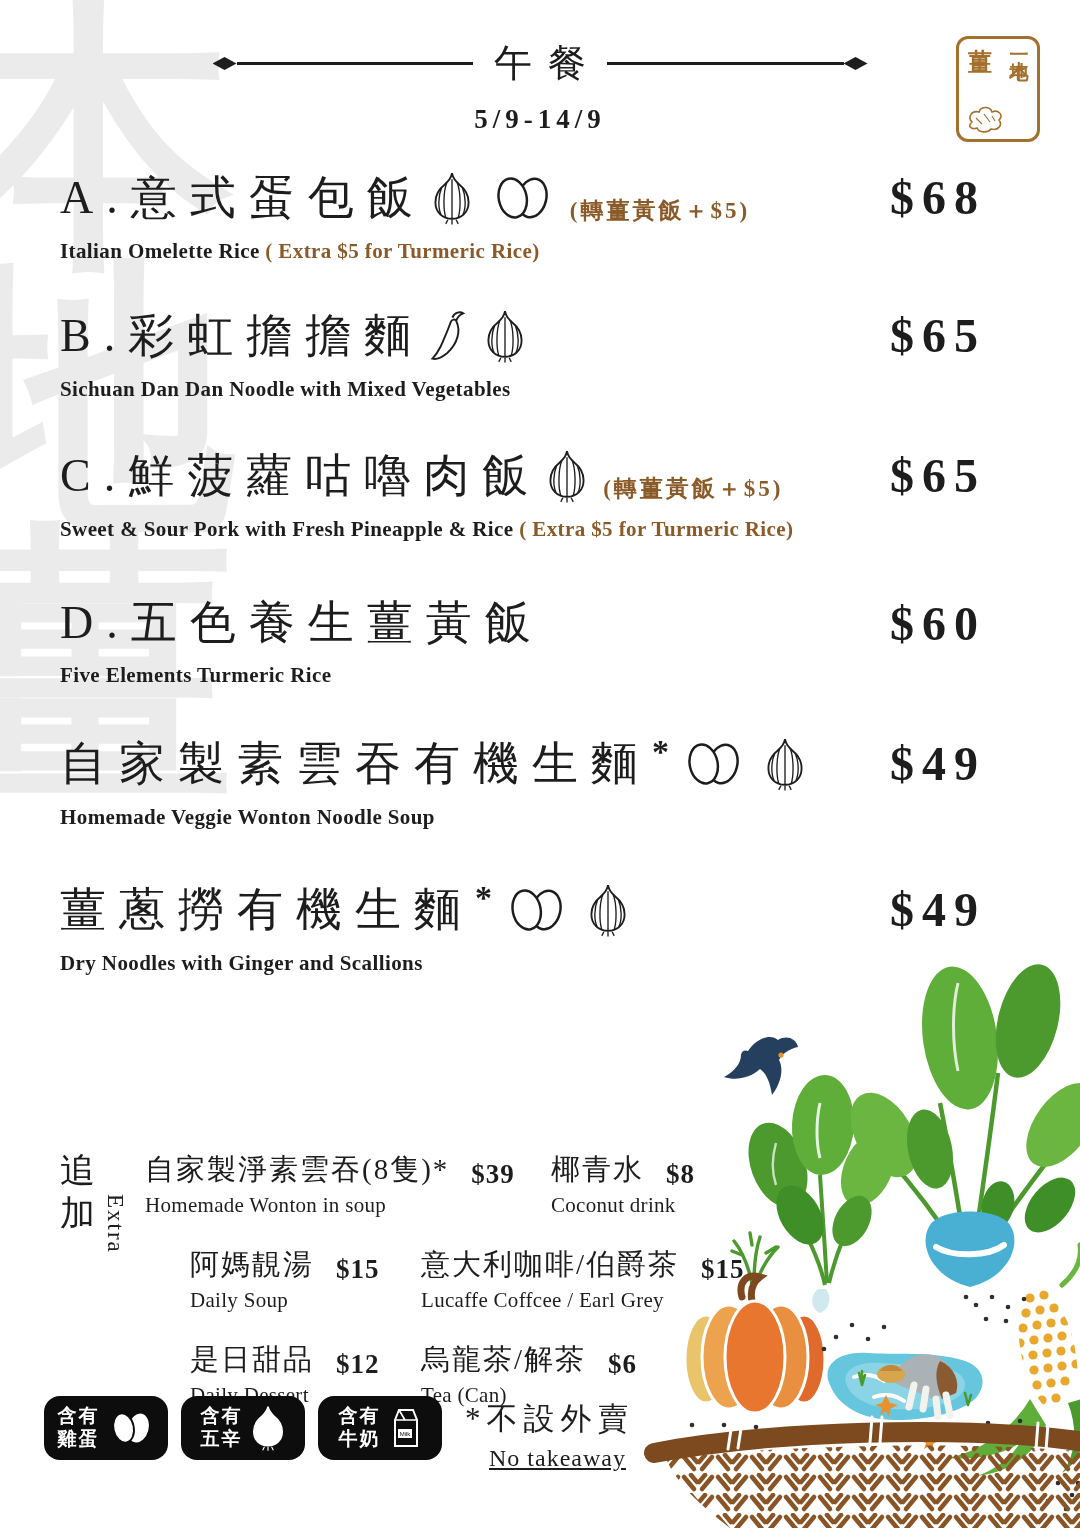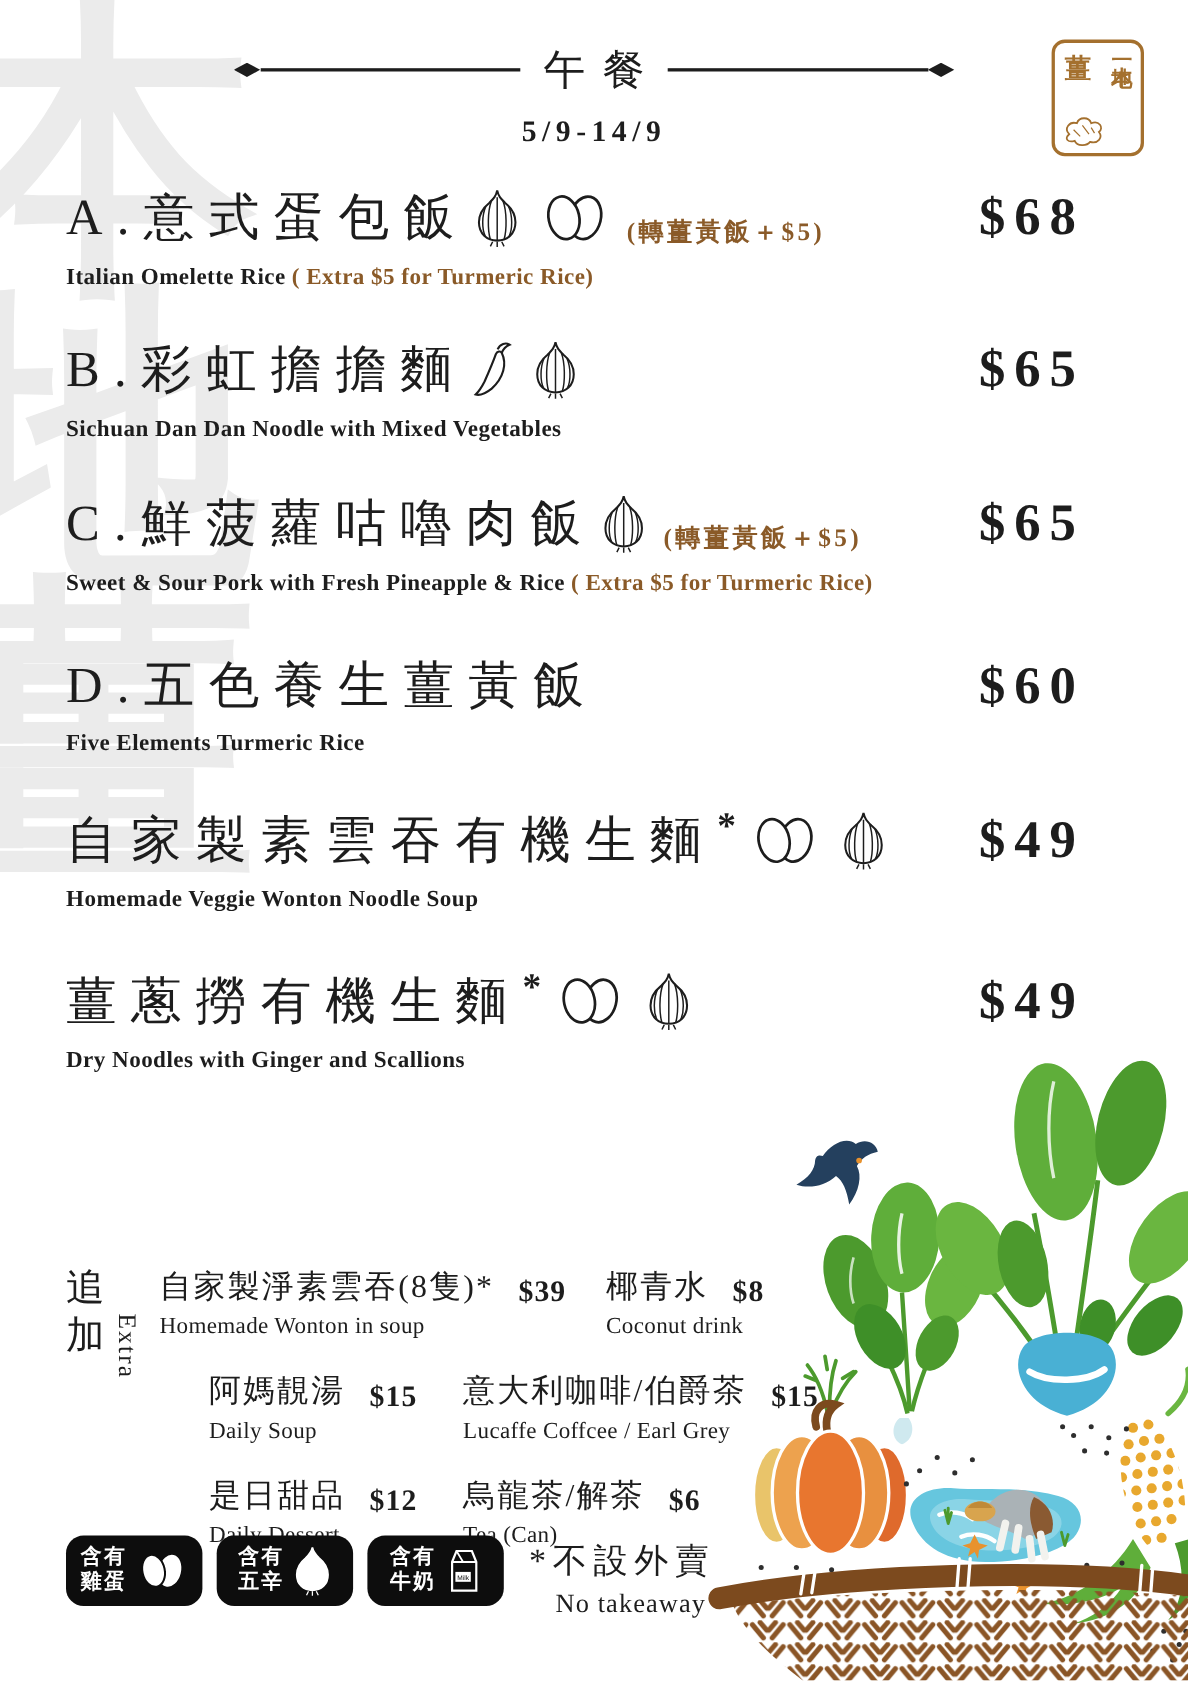--- a/index.html
+++ b/index.html
@@ -48,28 +48,28 @@
   .extra-label-en{position:absolute;left:42px;top:44px;writing-mode:vertical-rl;font-size:23px;letter-spacing:2px;}
   .extra-items{flex:1;}
   .extra-row{display:flex;margin-bottom:27px;}
   .cell{flex:0 0 auto;}
   .row-wide .cell1{width:406px;}
   .row-narrow .cell1{width:231px;margin-left:45px;}
   .extra-zh-line{display:flex;align-items:flex-end;gap:22px;font-size:29px;letter-spacing:2px;white-space:nowrap;}
   .extra-price{font-size:27px;font-weight:bold;letter-spacing:1px;}
   .extra-en{font-size:21px;margin-top:3px;letter-spacing:.3px;}
   
-  .legend{position:absolute;left:60px;top:1396px;display:flex;align-items:flex-start;gap:13px;z-index:2;}
+  .legend{position:absolute;left:44px;top:1396px;display:flex;align-items:flex-start;gap:13px;z-index:2;}
   .badge{width:124px;height:64px;background:#0d0d0d;border-radius:16px;color:#fff;
          display:flex;align-items:center;justify-content:center;gap:7px;flex:0 0 auto;}
   .badge-text{font-size:19px;line-height:1.2;letter-spacing:2px;font-weight:bold;}
   .badge-text span{display:block;}
   .no-takeaway{margin-left:10px;padding-top:2px;}
   .no-takeaway-zh{font-size:31px;letter-spacing:6px;}
-  .no-takeaway-en{font-size:24px;margin-top:5px;margin-left:24px;letter-spacing:1px;}
+  .no-takeaway-en{font-size:24px;margin-top:5px;margin-left:24px;letter-spacing:1px;text-decoration:underline;}
   
   .illustration{position:absolute;right:0;bottom:0;z-index:1;}
 </style>
 </head>
 <body>
 
 <svg width="0" height="0" style="position:absolute" aria-hidden="true">
   <defs>
     <symbol id="ic-onion" viewBox="0 0 40 54">
       <path d="M20 3 C21 8 23 10 27 14 C32 18 36 23 36 31 C36 41 29 47 20 47 C11 47 4 41 4 31 C4 23 8 18 13 14 C17 10 19 8 20 3 Z" fill="#fff" stroke="currentColor" stroke-width="1.8"></path>

